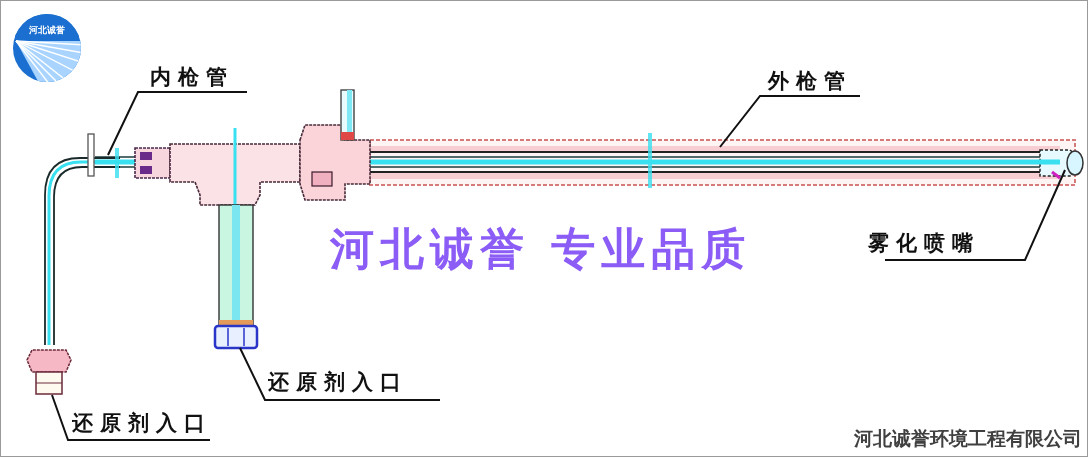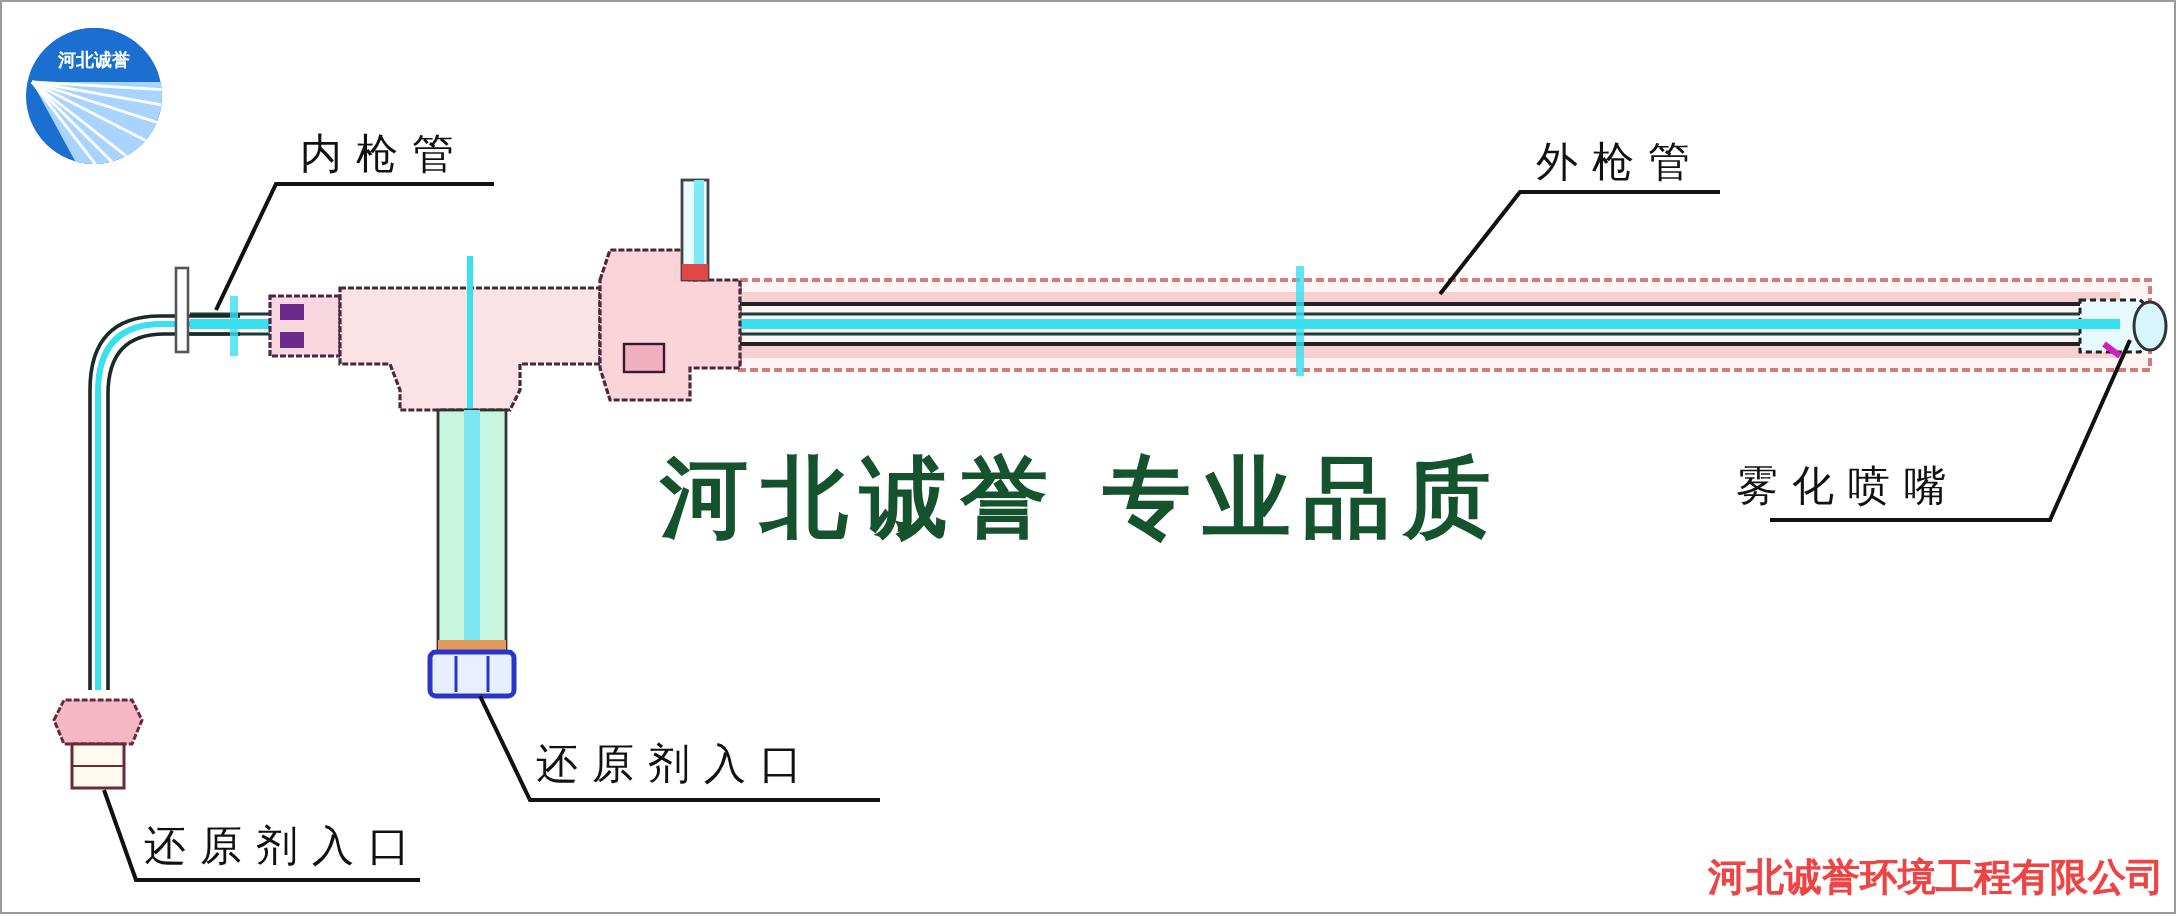--- a/index.html
+++ b/index.html
@@ -1,21 +1,21 @@
 <!DOCTYPE html>
 <html><head>
 <meta charset="utf-8">
 <style>
   html, body { margin: 0; padding: 0; background: #ffffff; }
   body { width: 1090px; height: 459px; position: relative; overflow: hidden; font-family: "DejaVu Sans", sans-serif; }
   .frame { position: absolute; left: 0; top: 0; width: 1088px; height: 457px; border: 1px solid #9a9a9a; box-sizing: border-box; background: #fff; }
   svg.diagram { position: absolute; left: 0; top: 0; }
-  .label { position: absolute; font-family: "DejaVu Serif", serif; font-weight: normal; font-size: 21px; color: #111; letter-spacing: 7px; white-space: nowrap; }
-  .watermark { position: absolute; left: 330px; top: 220px; font-family: "DejaVu Serif", serif; font-weight: bold; font-size: 44px; color: #14532d; letter-spacing: 6px; white-space: nowrap; }
-  .company { position: absolute; right: 8px; bottom: 7px; font-family: "DejaVu Serif", serif; font-weight: bold; font-size: 19px; color: #ef4444; white-space: nowrap; letter-spacing: 0px; }
+  .label { position: absolute; font-family: "DejaVu Serif", serif; font-weight: bold; font-size: 21px; color: #111; letter-spacing: 7px; white-space: nowrap; }
+  .watermark { position: absolute; left: 330px; top: 220px; font-family: "DejaVu Serif", serif; font-weight: bold; font-size: 44px; color: #8b5cf6; letter-spacing: 6px; white-space: nowrap; }
+  .company { position: absolute; right: 8px; bottom: 7px; font-family: "DejaVu Serif", serif; font-weight: bold; font-size: 19px; color: #404040; white-space: nowrap; letter-spacing: 0px; }
   .logo { position: absolute; left: 10px; top: 11px; width: 74px; height: 74px; }
 </style>
 </head>
 <body>
 
 <div class="frame"></div>
 
 <svg class="logo" viewBox="0 0 74 74">
   <defs>
     <clipPath id="lc">

